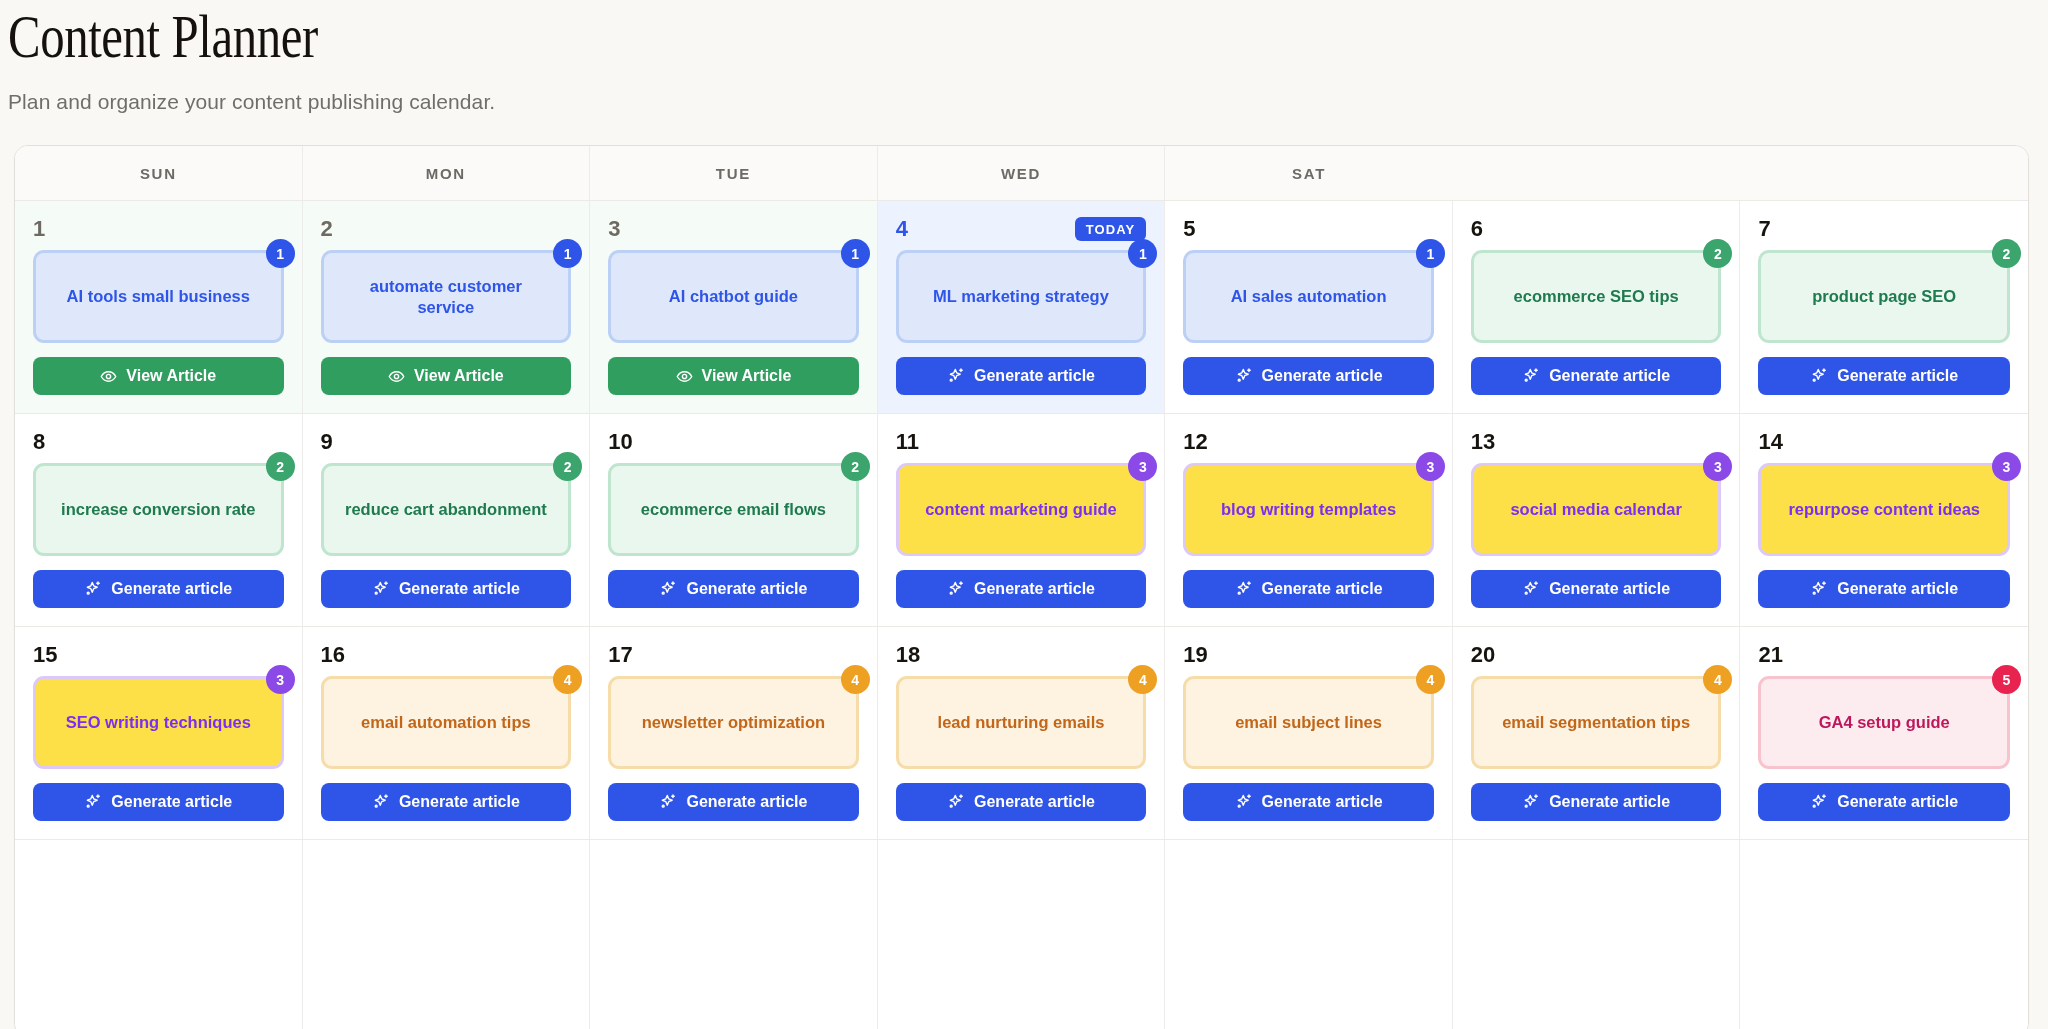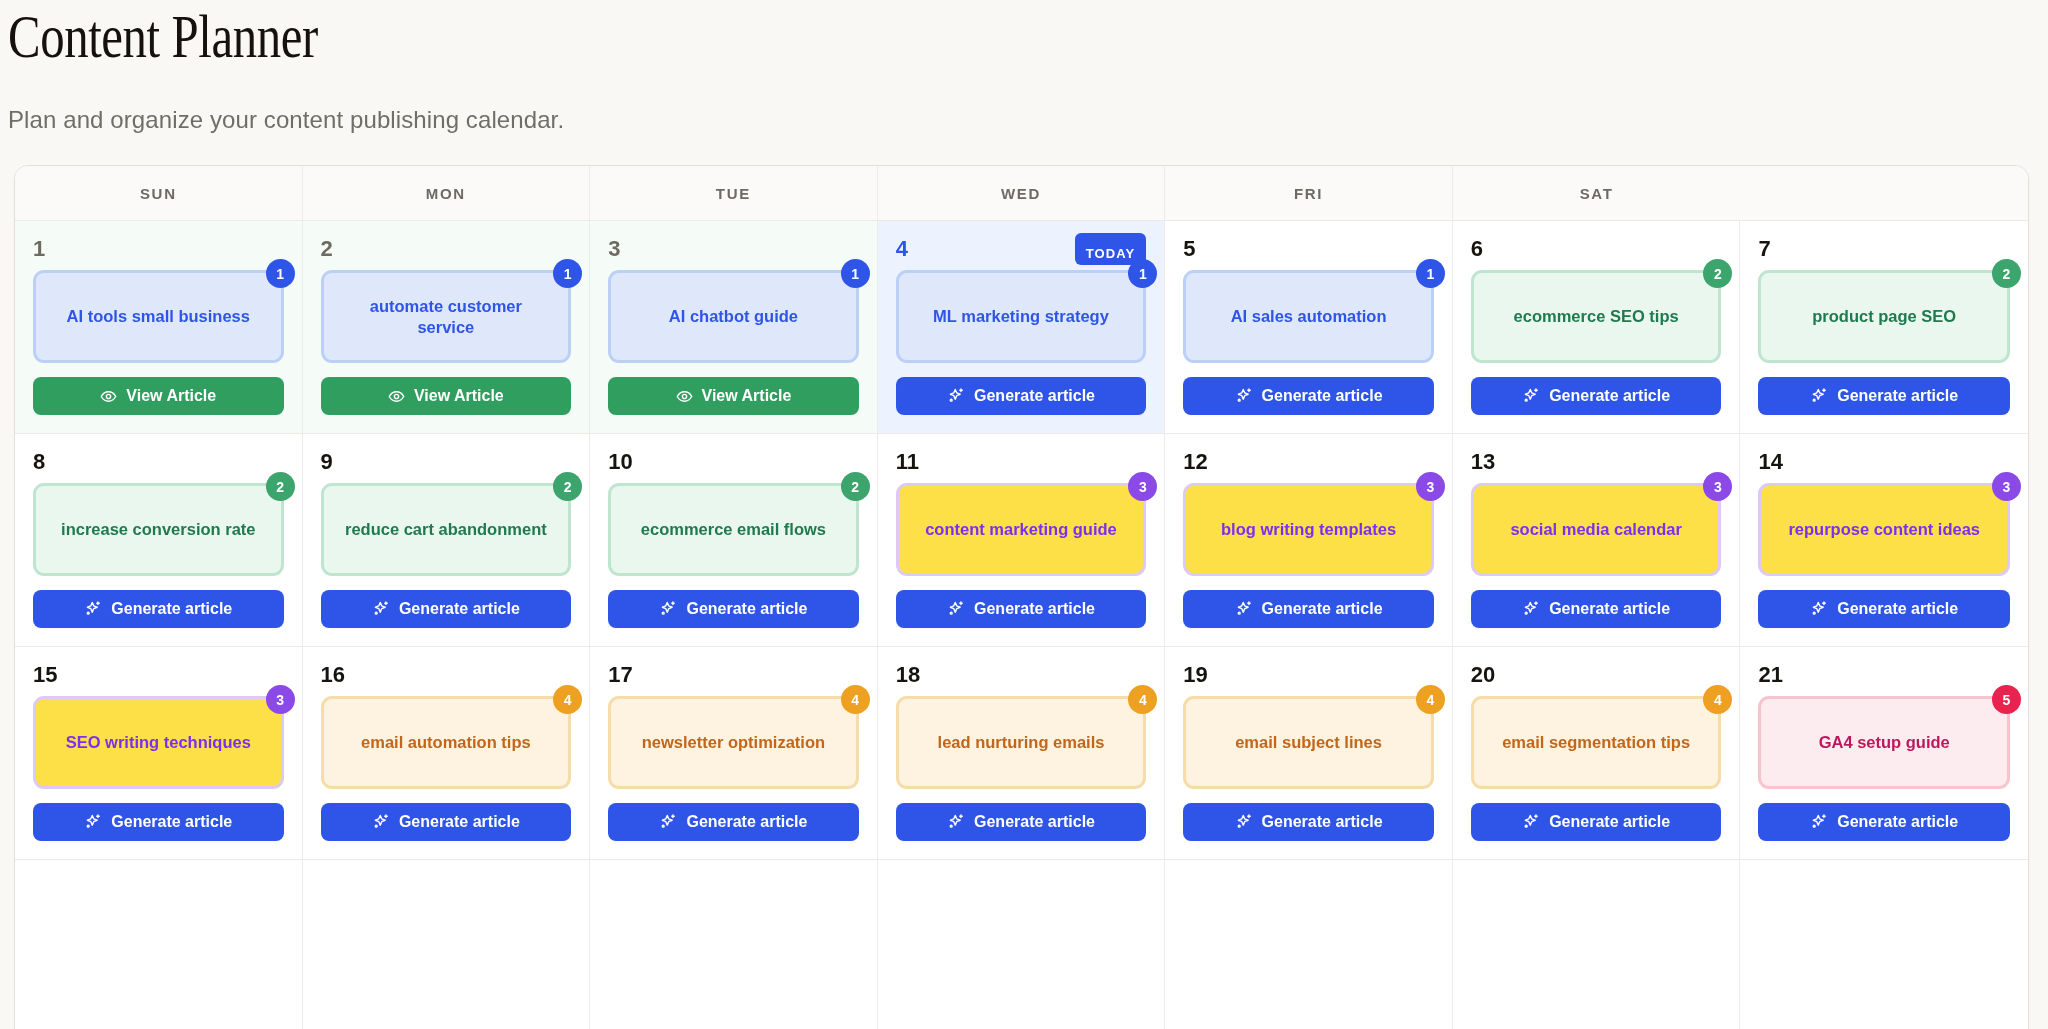--- a/index.html
+++ b/index.html
@@ -24,23 +24,23 @@
     font-family: "Liberation Serif", serif;
     font-size: 61px;
     line-height: 1.02;
     font-weight: 400;
     color: #14110f;
     letter-spacing: -0.5px;
     transform: scaleX(0.80);
     transform-origin: left center;
   }
   .page-sub {
-    font-size: 24px;
+    font-size: 21px;
     color: #6f6f6a;
-    margin-top: 38px;
+    margin-top: 22px;
     letter-spacing: 0.1px;
   }
 
   
   .cal-wrap {
     margin: 31px 19px 0 14px;
     background: #ffffff;
     border: 1px solid #e3e0dc;
     border-radius: 14px;
     overflow: hidden;
@@ -99,21 +99,21 @@
   }
   .cell.tint-green .daynum { color: #6d6a62; font-weight: 700; }
   .cell.tint-blue  .daynum { color: #2f55e8; font-weight: 700; }
 
   .today-pill {
     background: #2f55e8;
     color: #fff;
     font-size: 13px;
     font-weight: 700;
     letter-spacing: 1.1px;
-    padding: 14px 11px 5px;
+    padding: 6px 11px 5px;
     border-radius: 6px;
     line-height: 1;
   }
 
   
   .card-slot { position: relative; }
   .card {
     border-radius: 11px;
     border: 3px solid #a3a3a3;
     min-height: 93px;
@@ -182,21 +182,20 @@
   <div class="page-title">Content Planner</div>
   <div class="page-sub">Plan and organize your content publishing calendar.</div>
 </div>
 
 <div class="cal-wrap">
   <div class="dow-row">
       <div class="dow">SUN</div>
       <div class="dow">MON</div>
       <div class="dow">TUE</div>
       <div class="dow">WED</div>
-      <div class="dow">FRI</div>
       <div class="dow">SAT</div>
     </div>
   <div class="weeks">
       <div class="week">
         <div class="cell tint-green">
           <div class="cell-head">
             <div class="daynum">1</div>
           </div>
           <div class="card-slot">
             <div class="card c-blue">

